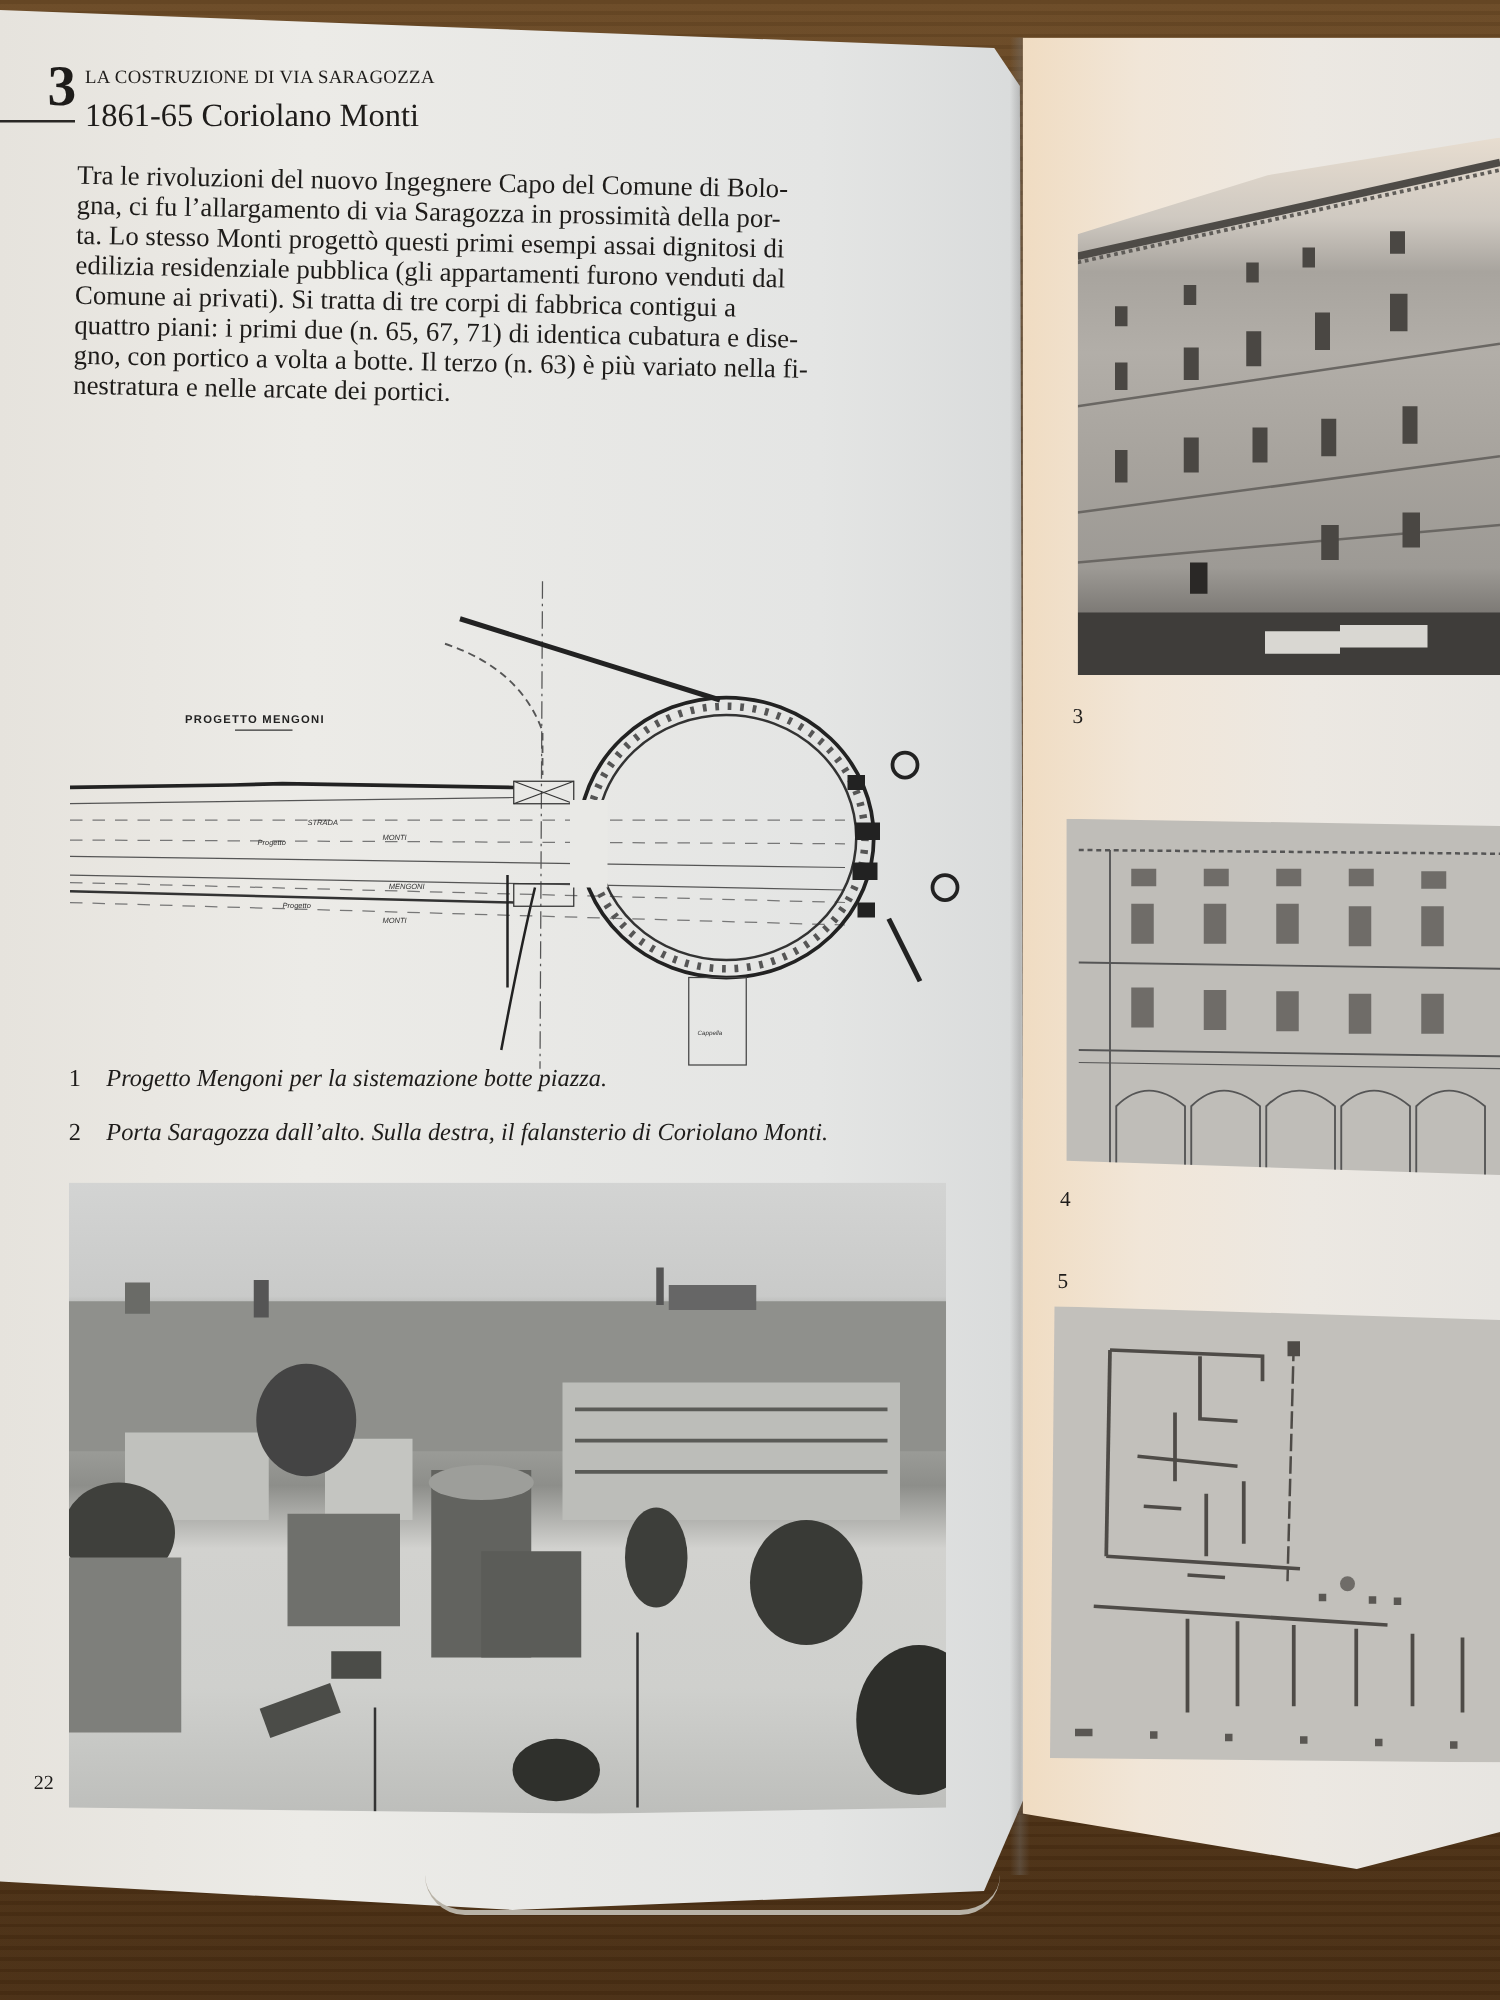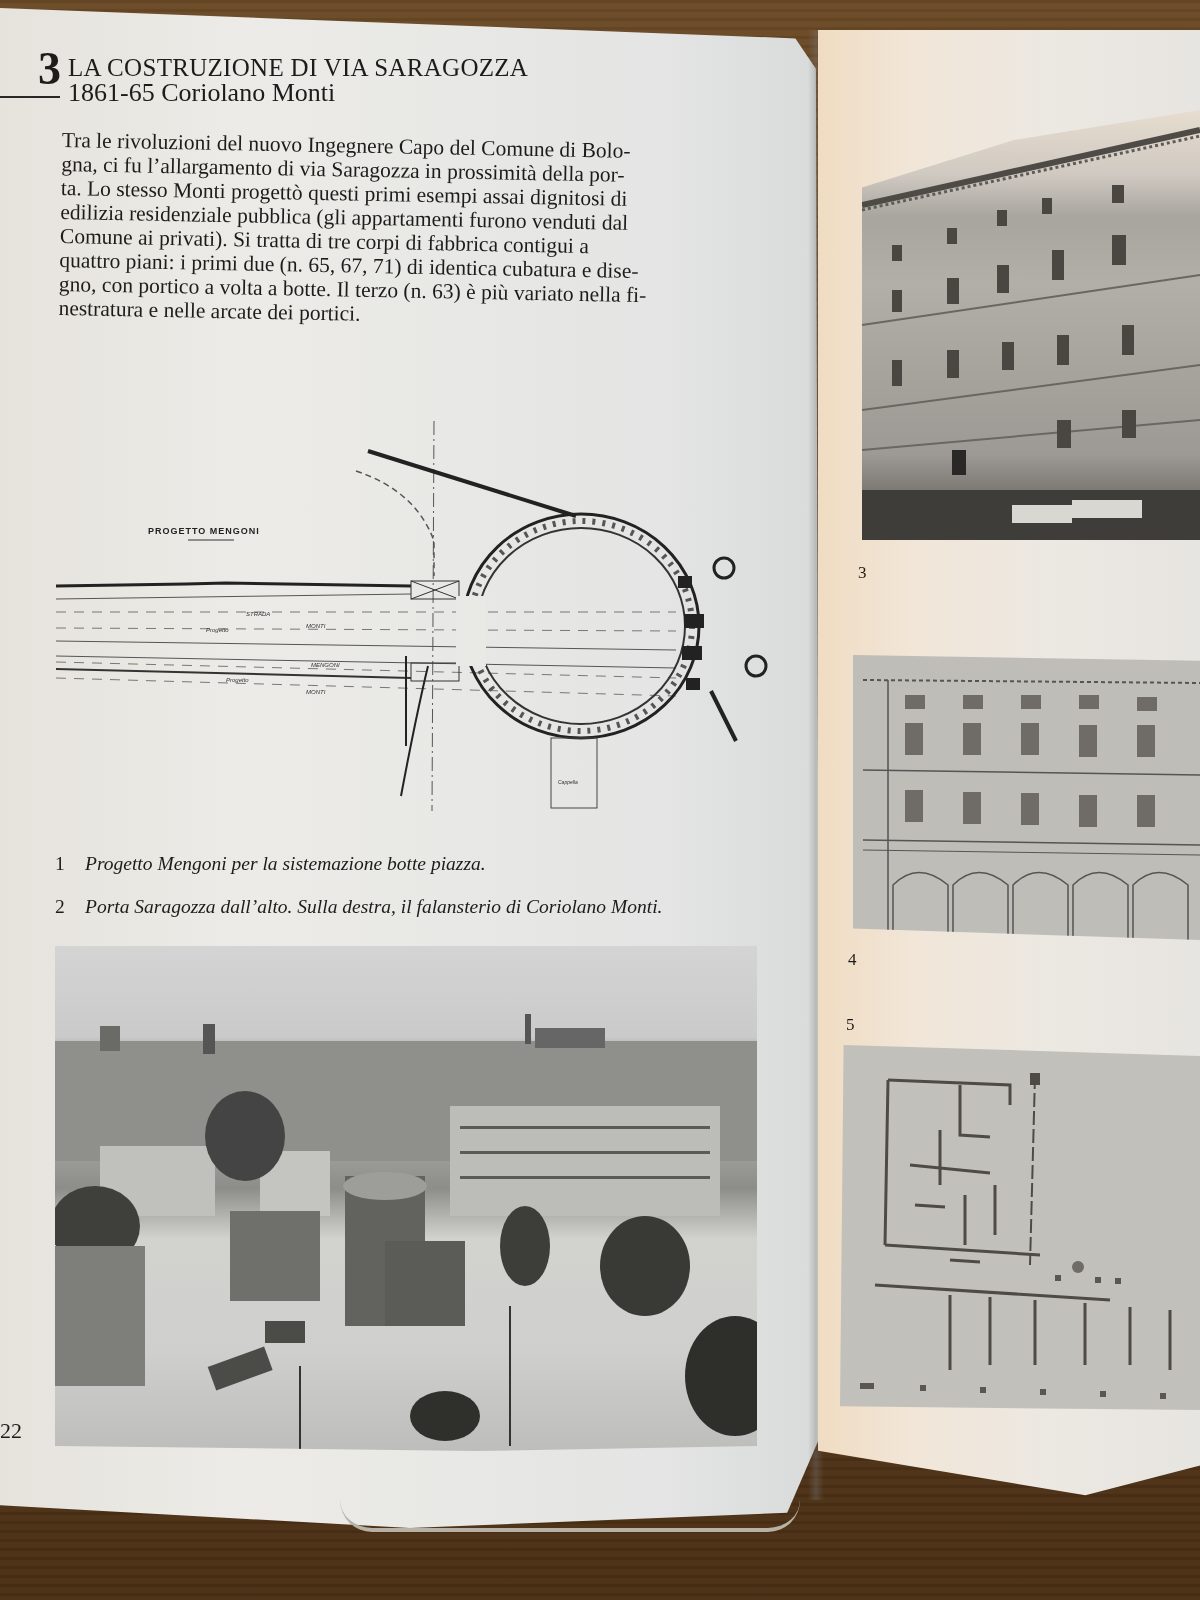--- a/index.html
+++ b/index.html
@@ -46,54 +46,54 @@
     
     .chapter-num {
       position: absolute; left: 38px; top: 38px;
       font-size: 46px; font-weight: bold; line-height: 1;
     }
     .chapter-rule {
       position: absolute; left: 0; top: 88px; width: 60px; height: 2px; background: #2a2826;
     }
     .chapter-title {
       position: absolute; left: 68px; top: 46px;
-      font-size: 25px; letter-spacing: 0.3px; white-space: nowrap;
+      font-size: 15px; letter-spacing: 0.3px; white-space: nowrap;
     }
     .chapter-subtitle {
       position: absolute; left: 68px; top: 70px;
       font-size: 26px; white-space: nowrap;
     }
     .body-text {
       position: absolute; left: 62px; top: 120px; width: 720px;
       font-size: 21.5px; line-height: 24px;
       transform: rotate(1.1deg); transform-origin: left top;
       text-align: justify;
     }
     .body-line { display: block; white-space: nowrap; }
 
     
     .plan-drawing {
-      position: absolute; left: 56px; top: 408px; width: 720px; height: 400px;
+      position: absolute; left: 56px; top: 452px; width: 720px; height: 400px;
     }
 
     
     .caption {
       position: absolute; left: 55px; font-size: 19.5px; font-style: italic; white-space: nowrap;
     }
     .caption .num { font-style: normal; display: inline-block; width: 30px; }
 
     
     .aerial-photo {
       position: absolute; left: 55px; top: 938px; width: 702px; height: 505px;
       overflow: hidden;
       background: linear-gradient(180deg, #d3d4d3 0%, #c9cac9 18%, #9a9b98 22%, #6d6e6b 30%, #a5a6a2 38%, #8d8e8a 48%, #d2d2cf 58%, #cfd0cd 80%, #bdbebb 100%);
       clip-path: polygon(0 0, 100% 0, 100% 99%, 60% 100%, 0 99%);
     }
     .page-number {
-      position: absolute; left: 0; top: 1410px; font-size: 22px;
+      position: absolute; left: 0; top: 1410px; font-size: 16px; padding-left: 27px;
     }
 
     
     .photo-building {
       position: absolute; left: 862px; top: 110px; width: 338px; height: 430px;
       background: linear-gradient(180deg, #e7ddd0 0%, #cfc9c1 15%, #a8a49e 25%, #b2aea8 40%, #a7a39d 60%, #9d9a95 80%, #6f6c68 92%, #8a8783 100%);
       clip-path: polygon(0 18%, 45% 7%, 100% 0, 100% 100%, 0 100%);
       overflow: hidden;
     }
     .fig-label { position: absolute; font-size: 17px; }

